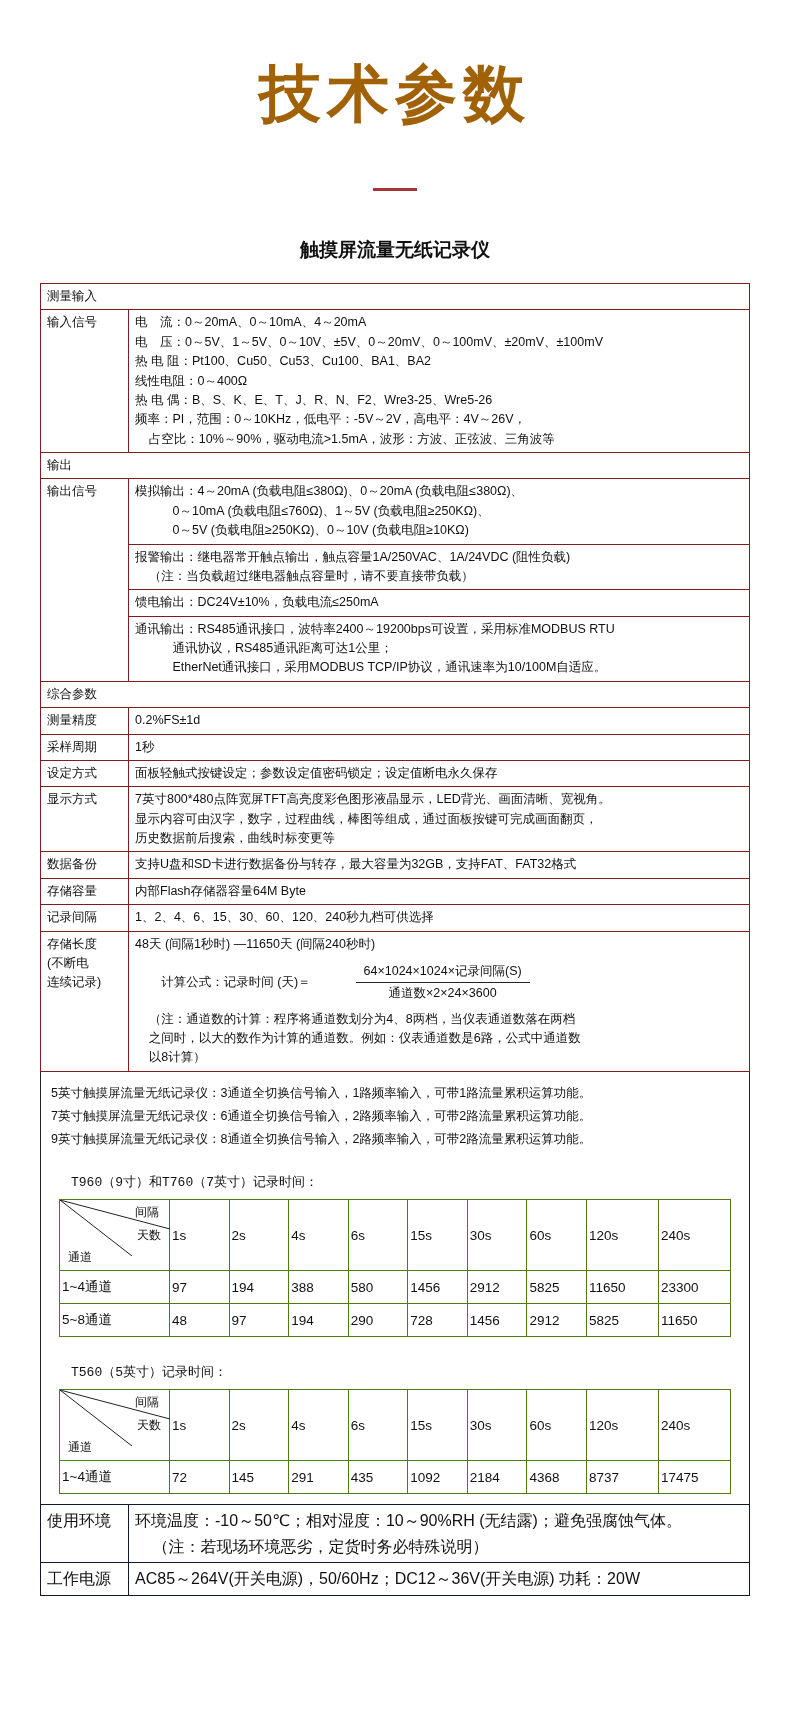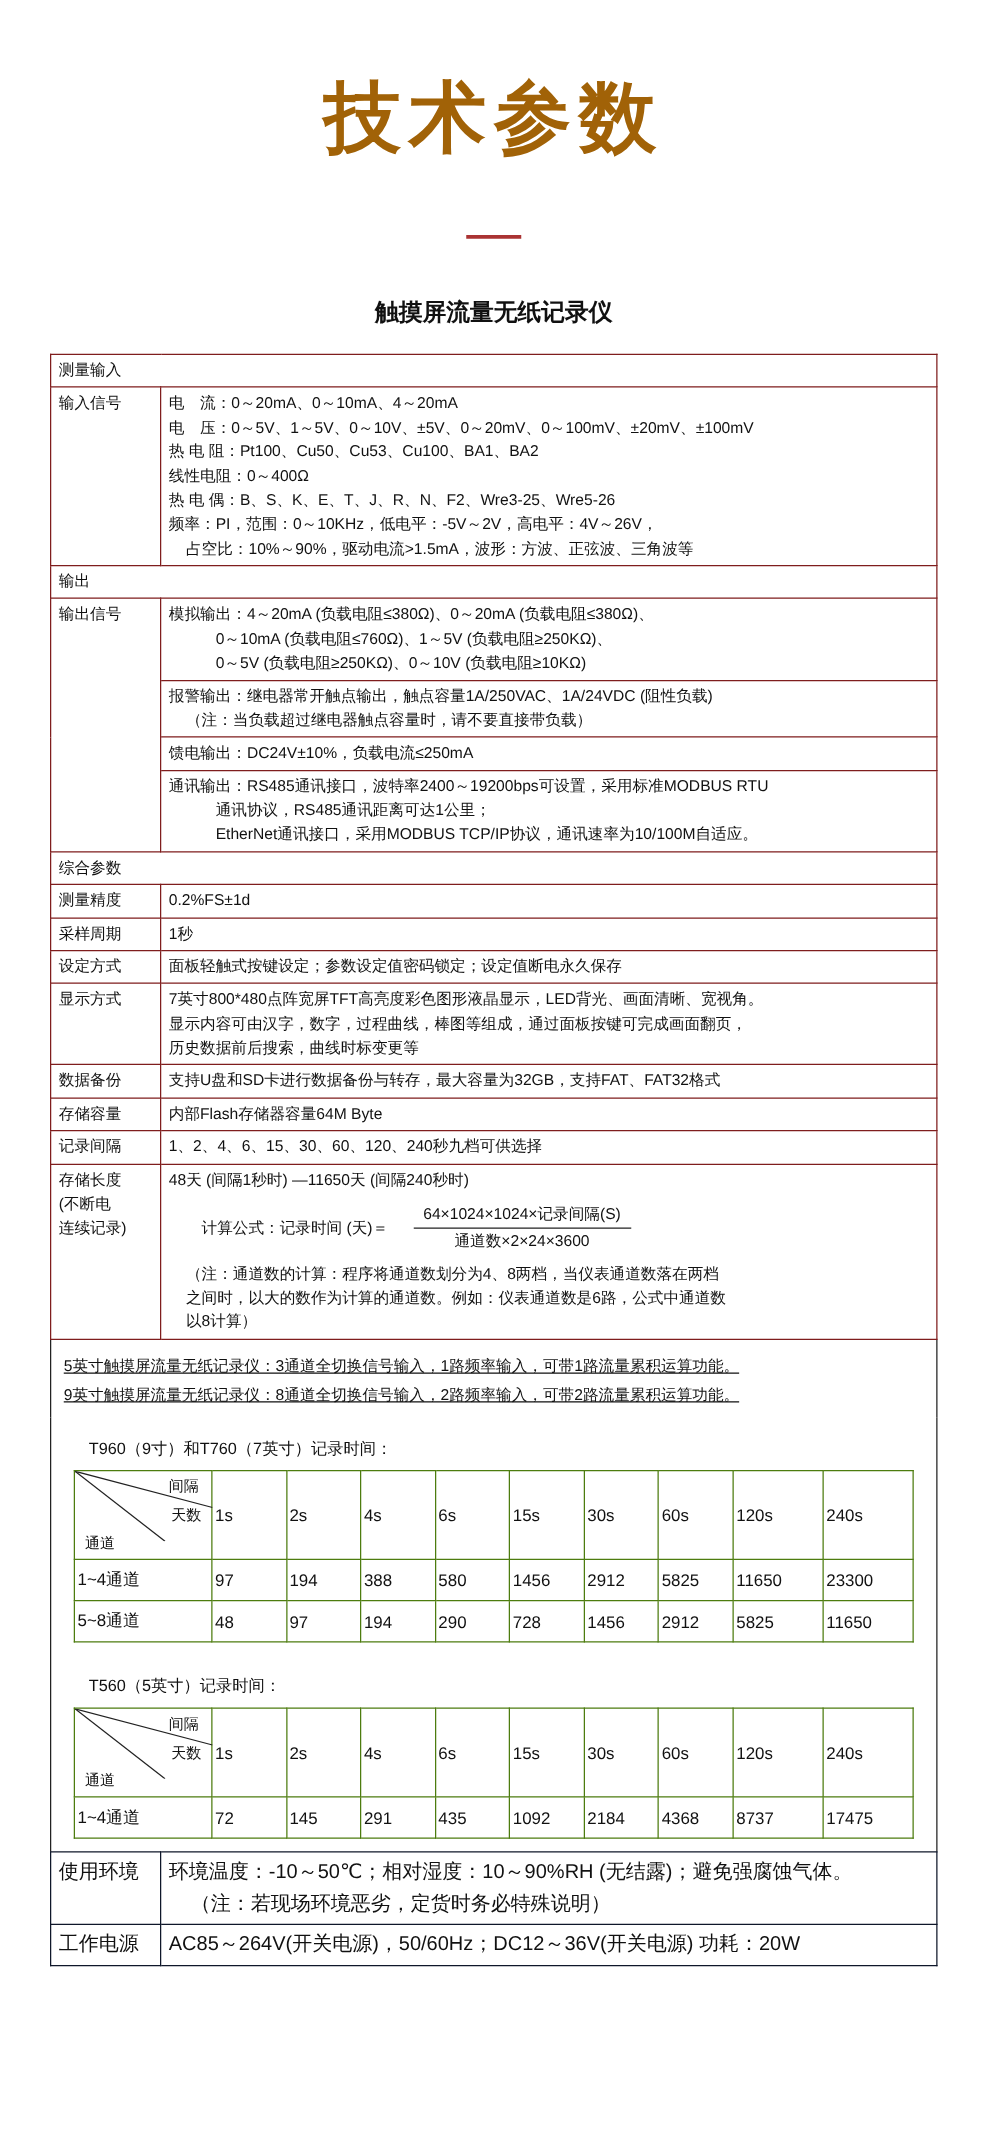--- a/index.html
+++ b/index.html
@@ -61,37 +61,37 @@
     vertical-align:middle;
     text-align:center;
     margin-left:20px;
   }
   .formula .num{
     display:block;
     padding:0 8px 1px 8px;
     border-bottom:1px solid #222;
   }
   .formula .den{display:block;padding:1px 8px 0 8px;}
-  .frow{display:flex;align-items:center;}
+  .frow{display:flex;align-items:center;gap:25px;}
   .frow .lead{white-space:nowrap;}
   
   .freeblock{
     width:710px;margin:0 auto;
     border-left:1px solid #222;border-right:1px solid #222;
     box-sizing:border-box;
     padding:10px 10px 6px 10px;
-    font-size:12.5px;line-height:1.85;text-decoration:underline;
+    font-size:12.5px;line-height:1.85;
   }
   .tblwrap{
     width:710px;margin:0 auto;
     border-left:1px solid #222;border-right:1px solid #222;
     box-sizing:border-box;
     padding:6px 18px 10px 18px;
   }
-  .tbl-caption{font-size:13px;margin:10px 0 8px 12px;}
+  .tbl-caption{font-size:13px;margin:10px 0 8px 12px;font-family:Liberation Mono, monospace;}
   table.rec{
     border-collapse:collapse;
     width:100%;
     table-layout:fixed;
   }
   table.rec td{
     border:1px solid #4d7c0f;
     text-align:left;
     font-size:13.5px;
     padding:7px 2px;
@@ -229,20 +229,21 @@
         <span class="i3" style="margin-top:6px;">（注：通道数的计算：程序将通道数划分为4、8两档，当仪表通道数落在两档</span>
         <span class="i3">之间时，以大的数作为计算的通道数。例如：仪表通道数是6路，公式中通道数</span>
         <span class="i3">以8计算）</span>
       </td>
     </tr>
   </tbody>
     </table>
 
   <div class="freeblock">
     <div>5英寸触摸屏流量无纸记录仪：3通道全切换信号输入，1路频率输入，可带1路流量累积运算功能。</div>
+    <div>7英寸触摸屏流量无纸记录仪：6通道全切换信号输入，2路频率输入，可带2路流量累积运算功能。</div>
     <div>9英寸触摸屏流量无纸记录仪：8通道全切换信号输入，2路频率输入，可带2路流量累积运算功能。</div>
   </div>
 
   <div class="tblwrap">
     <div class="tbl-caption">T960（9寸）和T760（7英寸）记录时间：</div>
     <table class="rec">
       <colgroup>
         <col style="width:110px">
           <col>
           <col>

